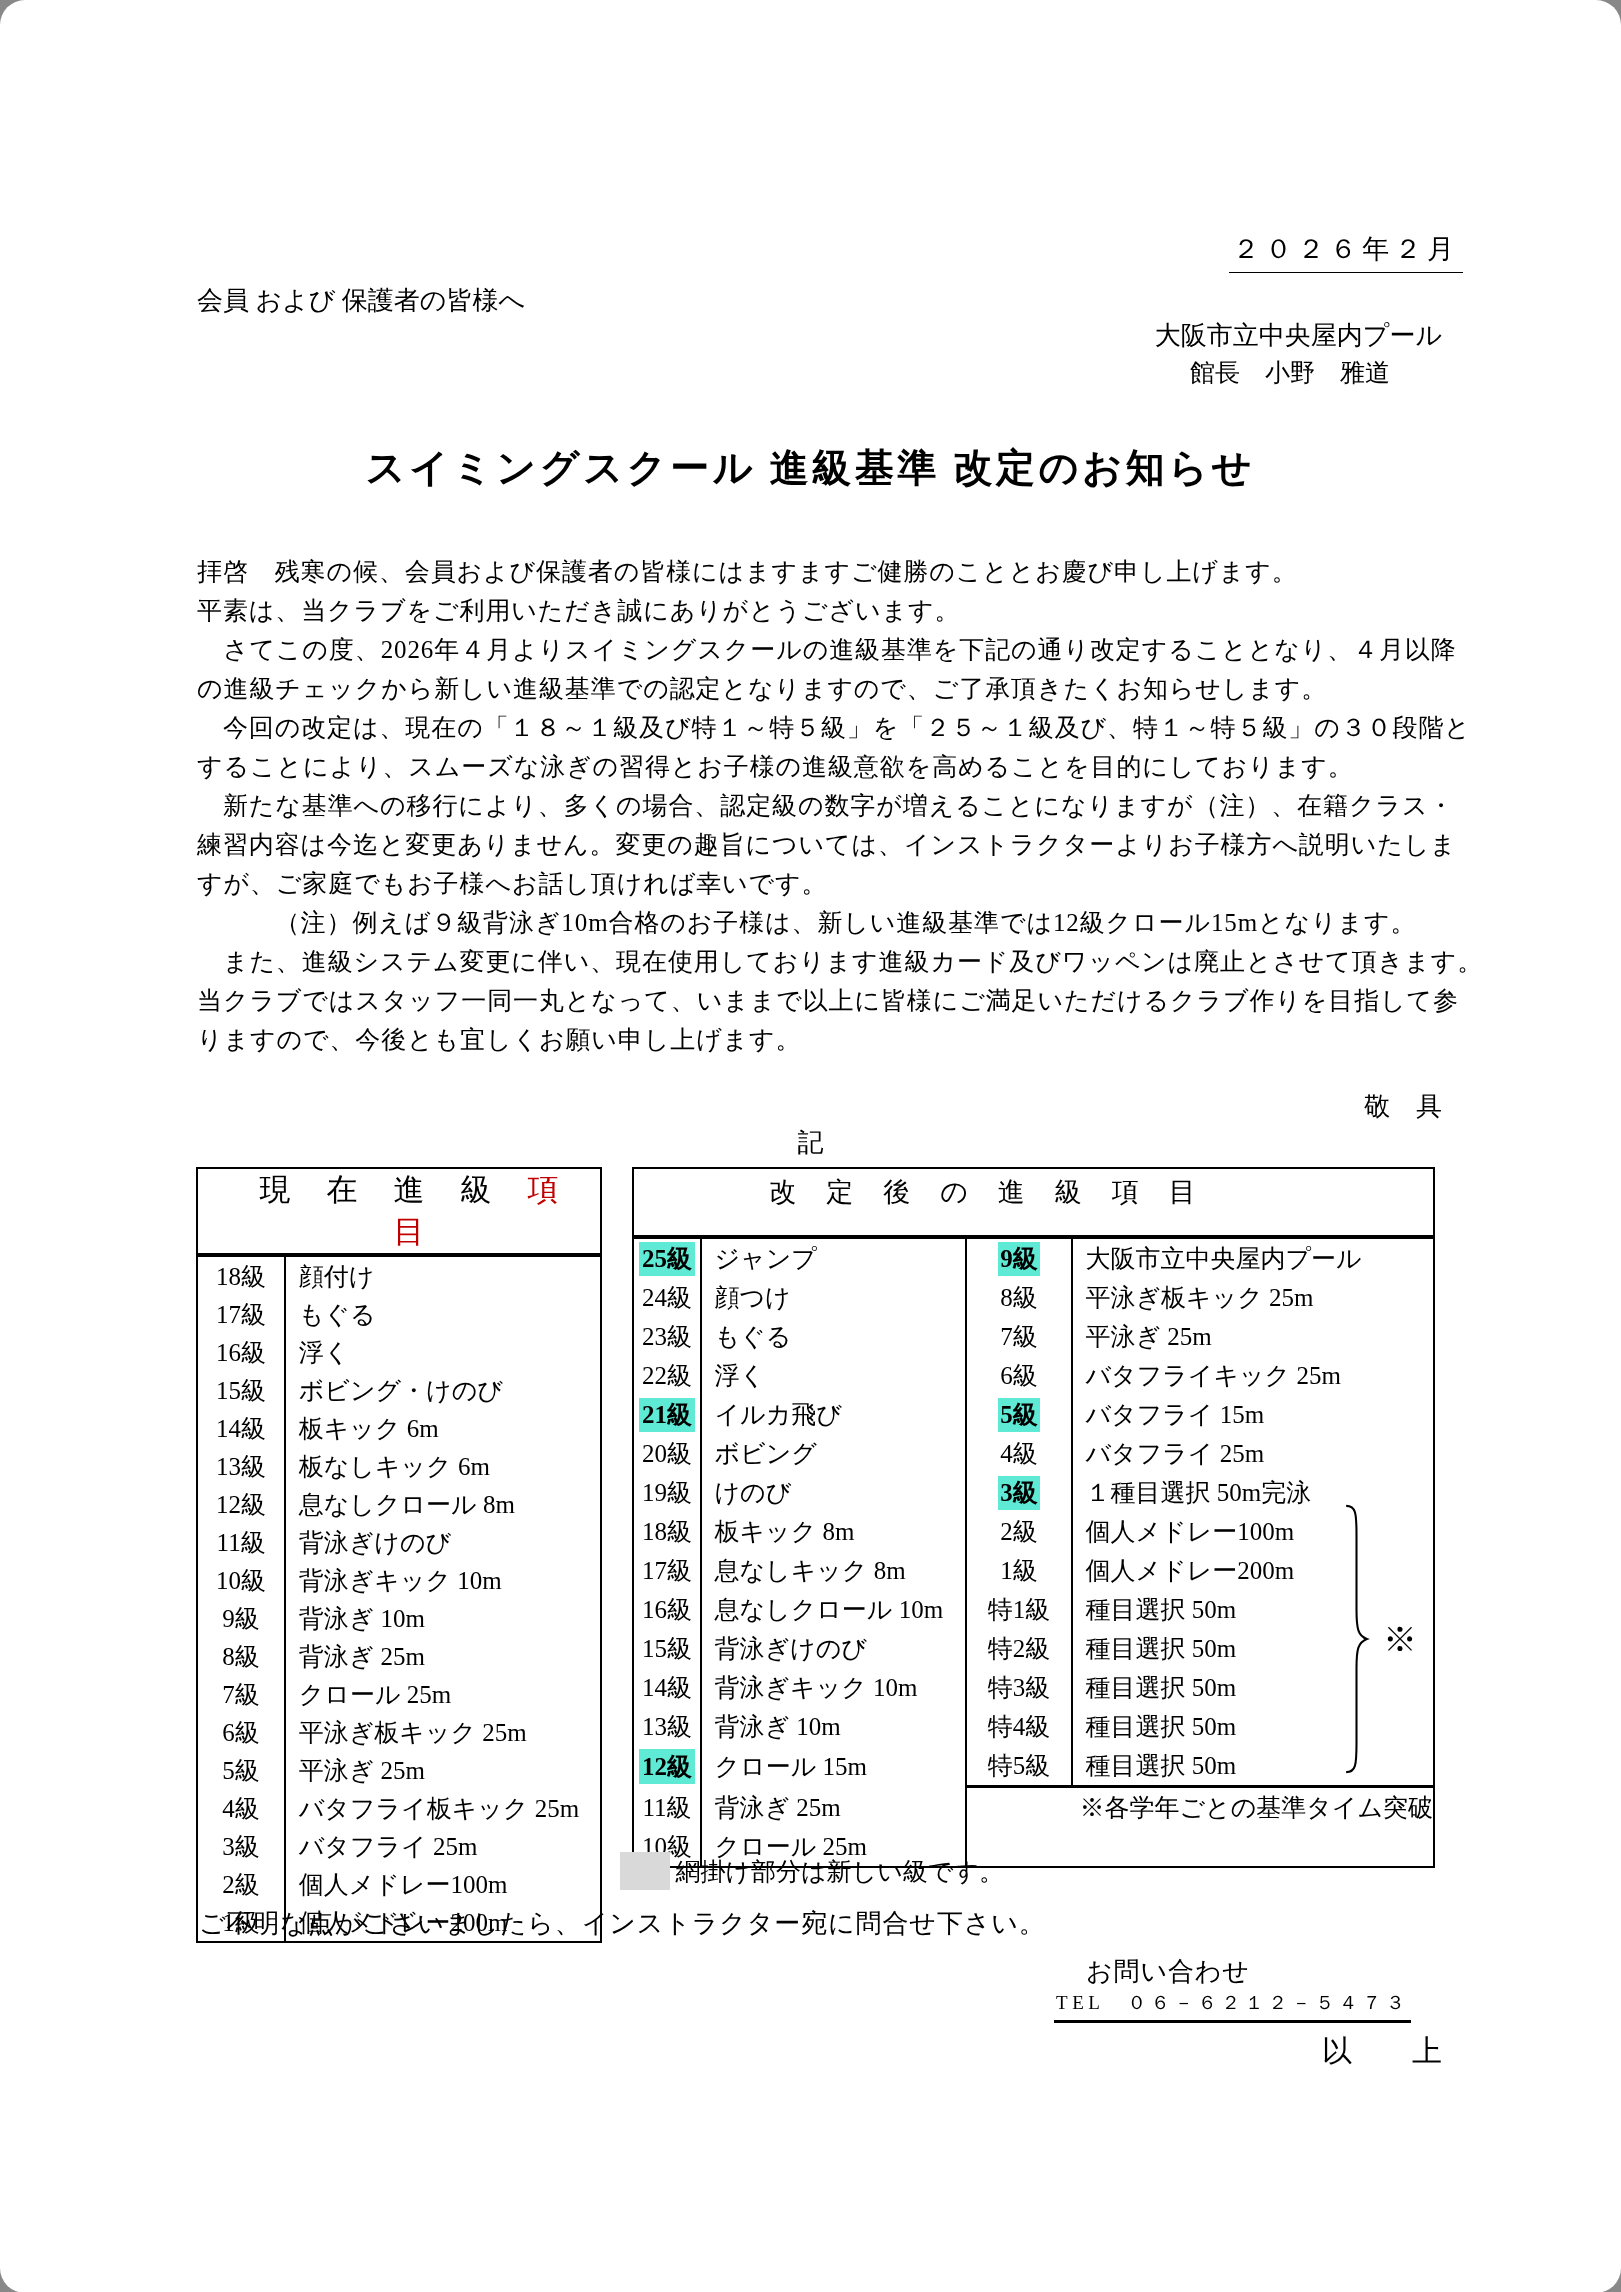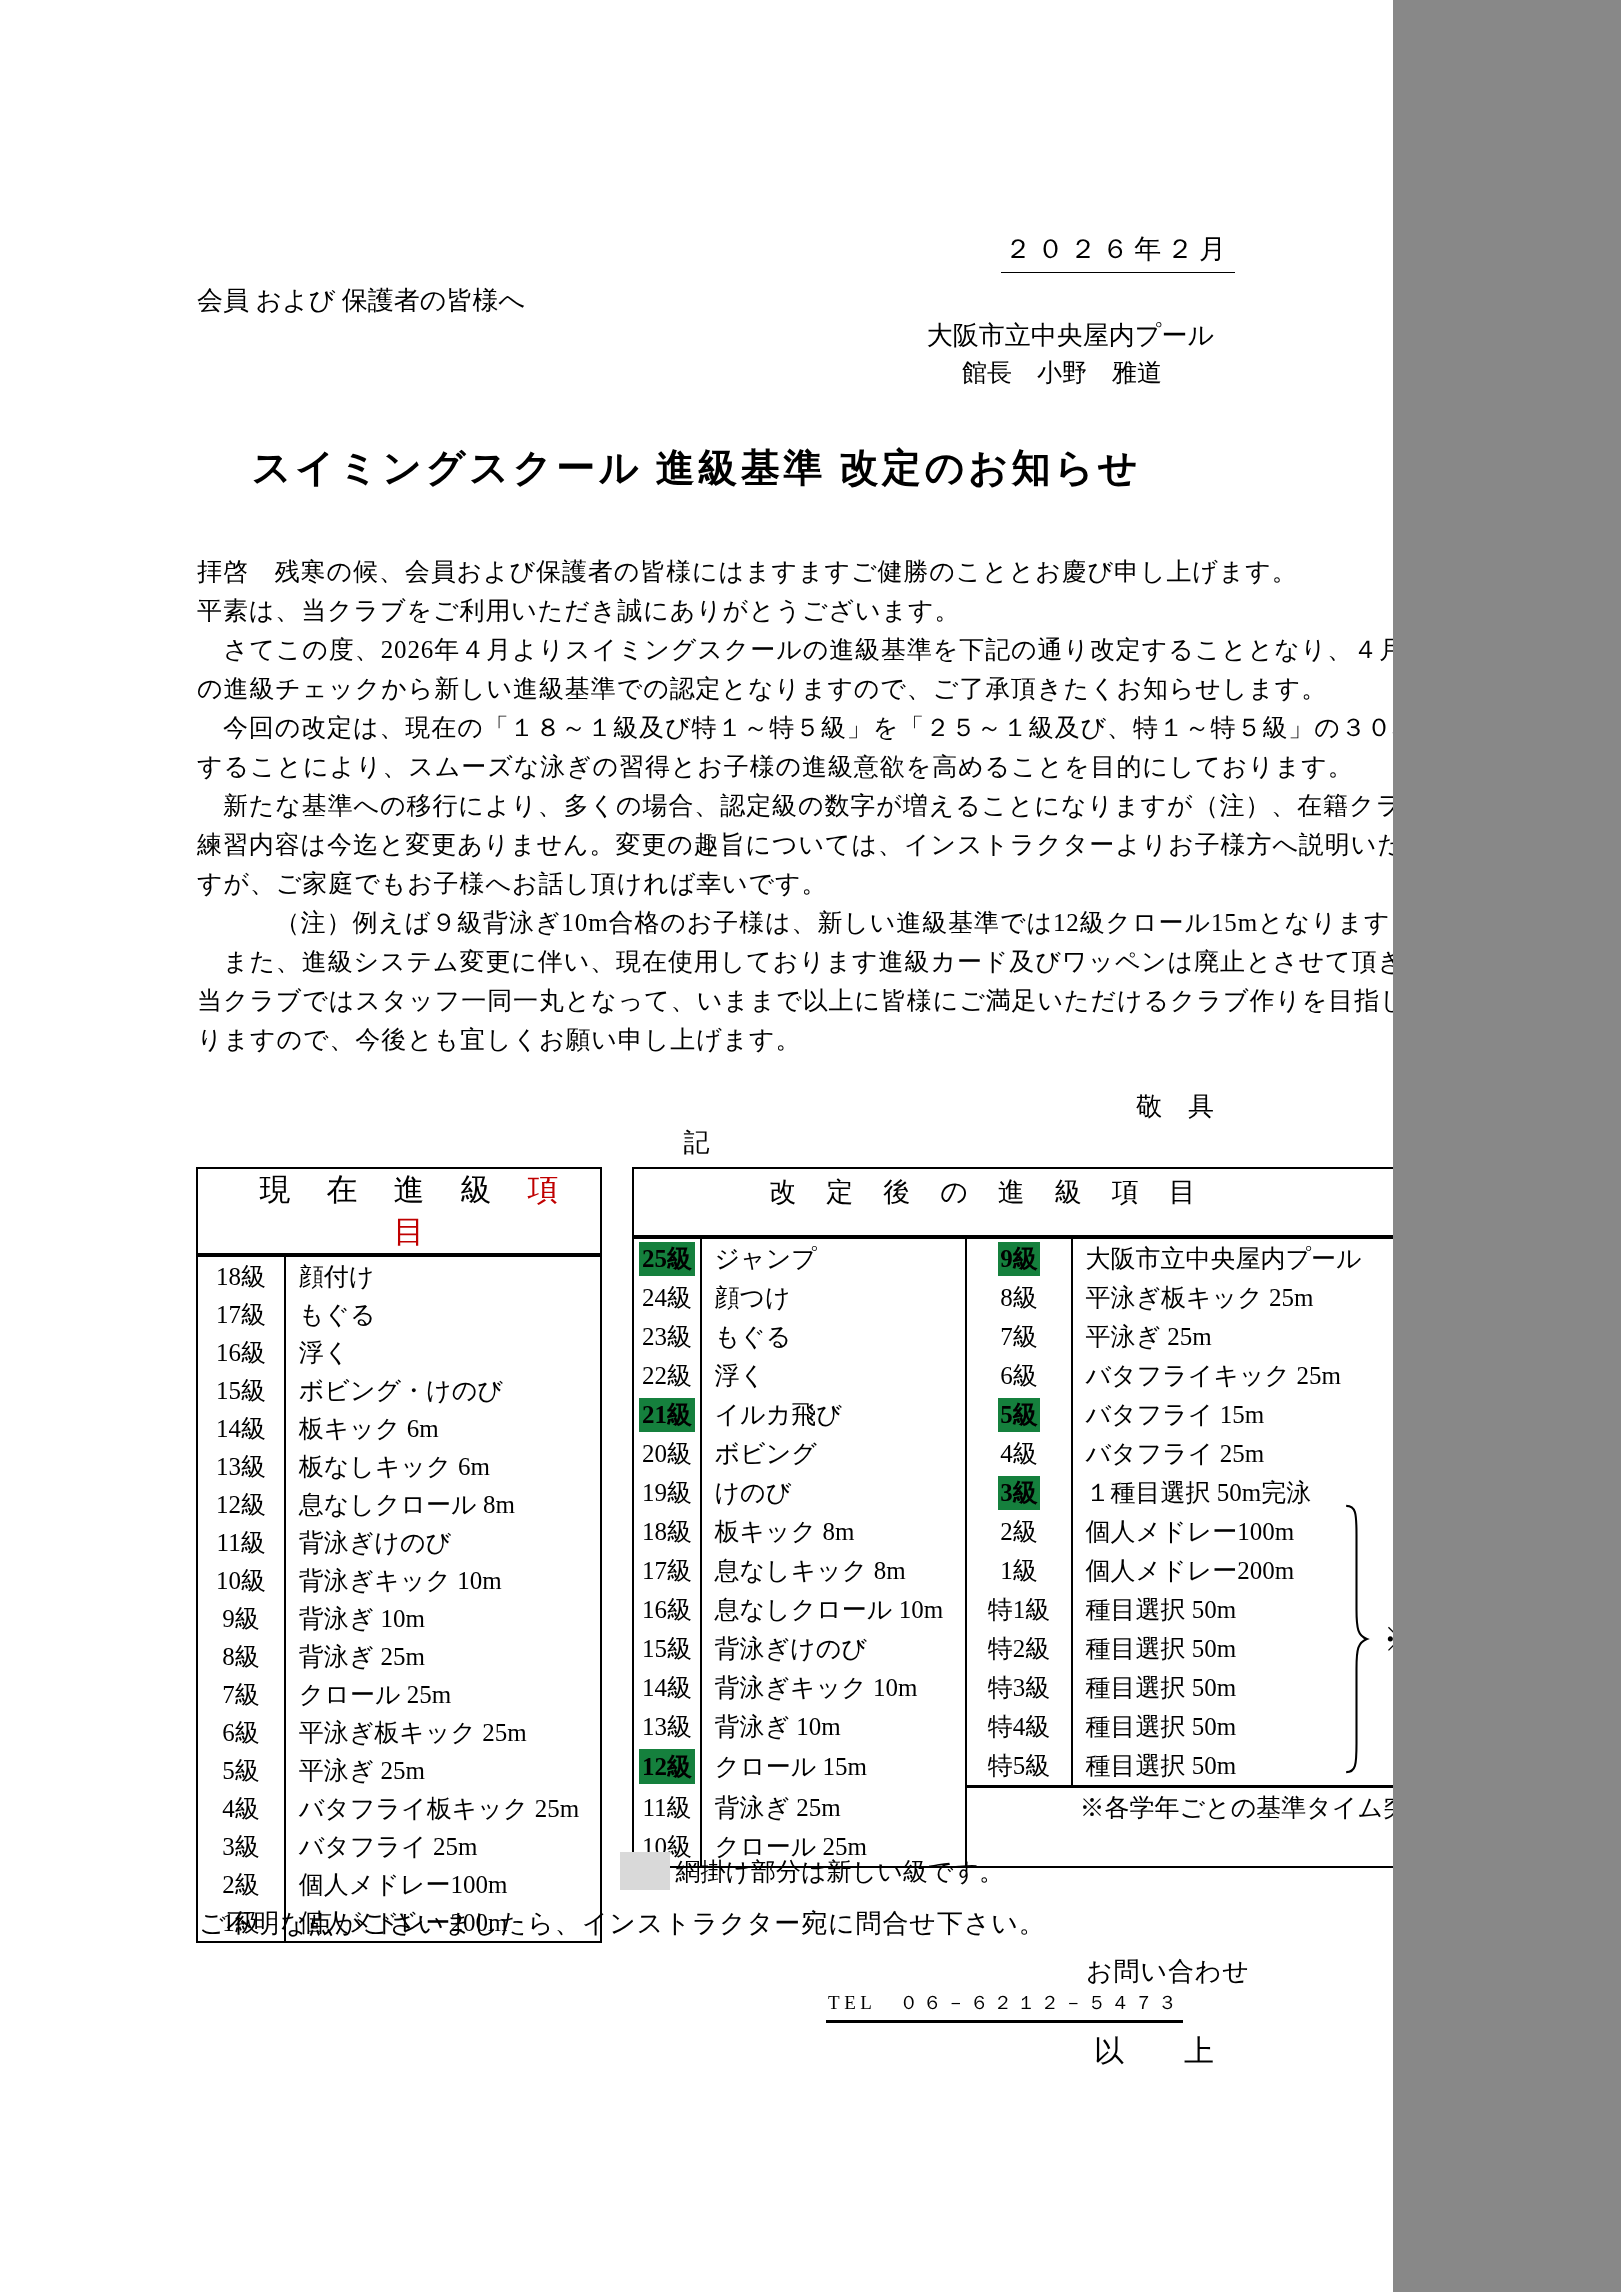--- a/index.html
+++ b/index.html
@@ -1,22 +1,23 @@
 <!DOCTYPE html>
 <html lang="ja" style="font-size:14.3px"><head>
 <meta charset="utf-8">
 <style>
   html,body{margin:0;padding:0;background:#888;}
   .page{
     position:relative;
-    width:1393px;height:2293px;
+    width:1621px;height:2293px;
     background:#fff;
     font-family:"Liberation Serif","DejaVu Serif",serif;
     color:#000;
     overflow:hidden;
+    border-radius:25px;
   }
   .abs{position:absolute;}
   .date-line{
     top:231px;right:158px;
     font-size:27px;letter-spacing:5.4px;
     border-bottom:1.8px solid #000;
     padding:0 3.6px 5.4px 3.6px;
   }
   .recipient-line{top:283px;left:197px;font-size:26px;}
   .organization-line{top:318px;right:179px;font-size:26px;}
@@ -61,21 +62,21 @@
   table.rev td.c1{border-right:2.7px solid #000;}
   table.rev td.c2{border-right:2.7px solid #000;}
   table.rev td.c3{border-right:2.7px solid #000;}
   td.note-cell{
     border-top:3.6px solid #000;
     text-align:right;font-size:25px;
   }
   td.empty-cell{background:#fff;}
 
   .lv{display:inline-block;padding:0.9px 2.7px;}
-  .lv.new{background:#15803d;font-weight:bold;}
+  .lv.new{background:#5eead4;font-weight:bold;}
   .red{color:#c00000;}
 
   .rev-wrap{position:relative;}
   .selection-brace{position:absolute;top:337px;left:711px;width:27px;height:270px;}
   .reference-asterisk{position:absolute;top:450px;left:751px;font-size:34px;}
 
   .shade-legend{
     top:1852px;left:620px;
     display:flex;align-items:center;gap:5.4px;
     font-size:25px;

